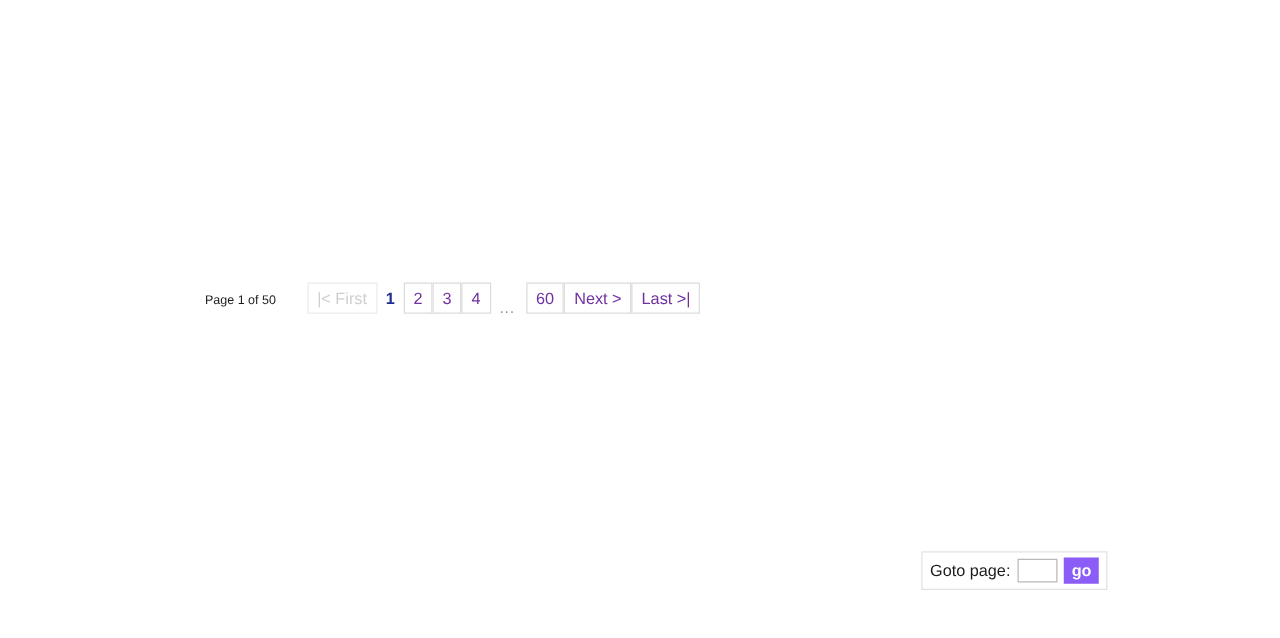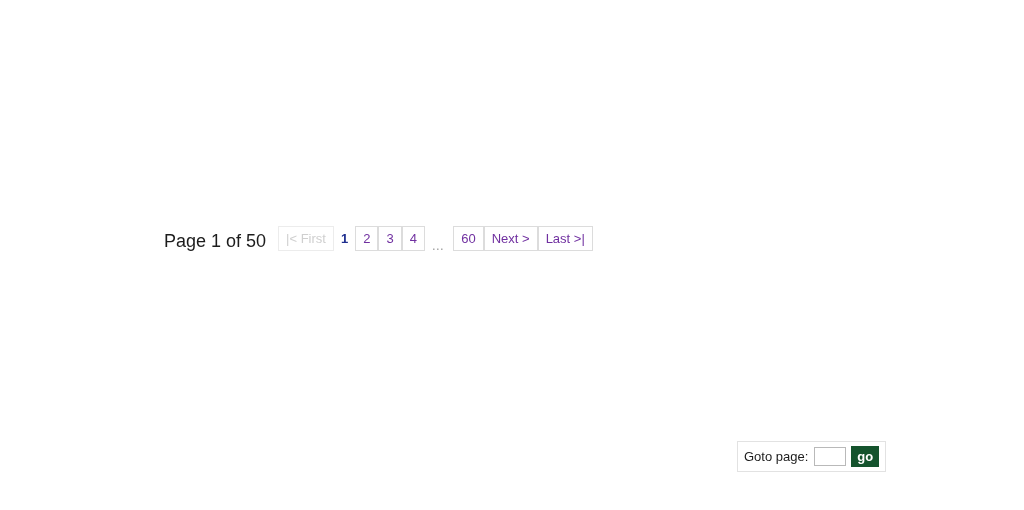--- a/index.html
+++ b/index.html
@@ -31,32 +31,32 @@
   .pager-left {
     position: absolute;
     left: 164px;
     top: 0;
     height: 46px;
     display: flex;
     align-items: center;
   }
 
   .page-status {
-    font-size: 18px;
+    font-size: 10px;
     color: #1c1c1c;
     white-space: nowrap;
     margin-right: 12px;
     line-height: 1;
   }
 
   .pager-list {
     display: flex;
     align-items: stretch;
     list-style: none;
-    margin: 0;
+    margin: 13px;
     padding: 0;
   }
 
   .pager-item {
     display: flex;
   }
 
   .pg-btn {
     display: inline-flex;
     align-items: center;
@@ -143,21 +143,21 @@
     outline: none;
     margin-right: 5px;
   }
 
   .goto-go {
     box-sizing: border-box;
     height: 21px;
     min-width: 24px;
     padding: 0 6px;
     border: none;
-    background: #14532d;
+    background: #8b5cf6;
     color: #ffffff;
     font-family: "Liberation Sans", sans-serif;
     font-size: 13px;
     font-weight: bold;
     line-height: 1;
     cursor: pointer;
     display: inline-flex;
     align-items: center;
     justify-content: center;
   }

